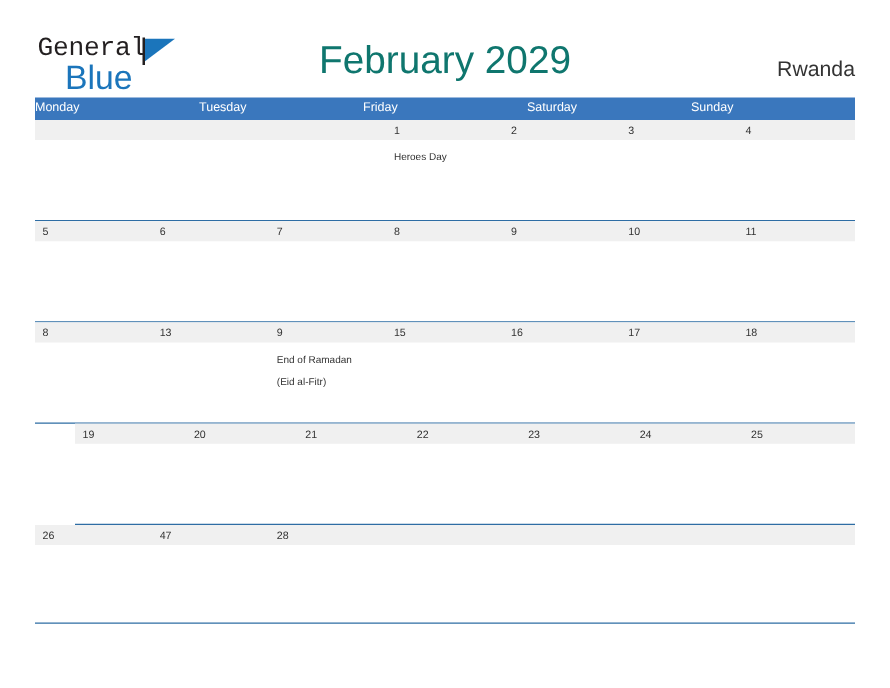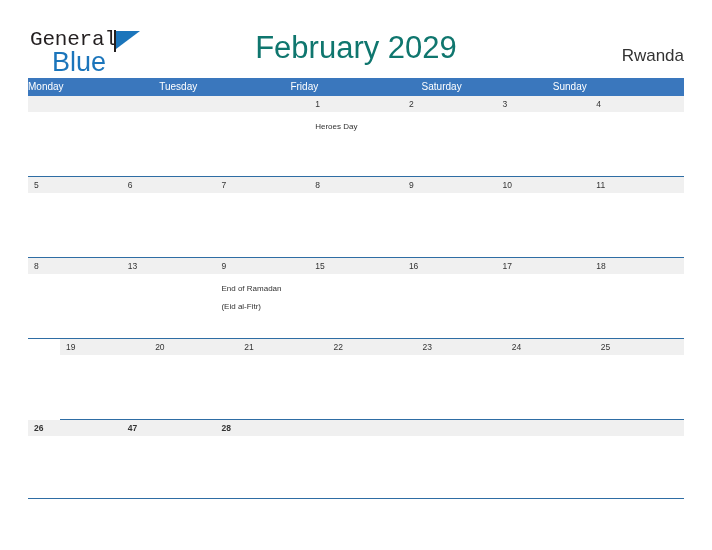--- a/index.html
+++ b/index.html
@@ -113,21 +113,21 @@
 
   .week-row {
     border-bottom: 1.5px solid #2e6da4;
     background: #ffffff;
     position: relative;
   }
   .week-row.r1 { height: 80px; }
   .week-row.r2 { height: 80px; }
   .week-row.r3 { height: 80px; }
   .week-row.r4 { height: 80px; margin-left: 32px; }
-  .week-row.r5 { height: 78px; font-weight: bold; }
+  .week-row.r5 { height: 78px; }
 
   .date-band {
     display: flex;
     height: 16px;
     background: #f0f0f0;
   }
   .date-cell {
     flex: 1 1 0;
     font-size: 8.5px;
     color: #333333;

